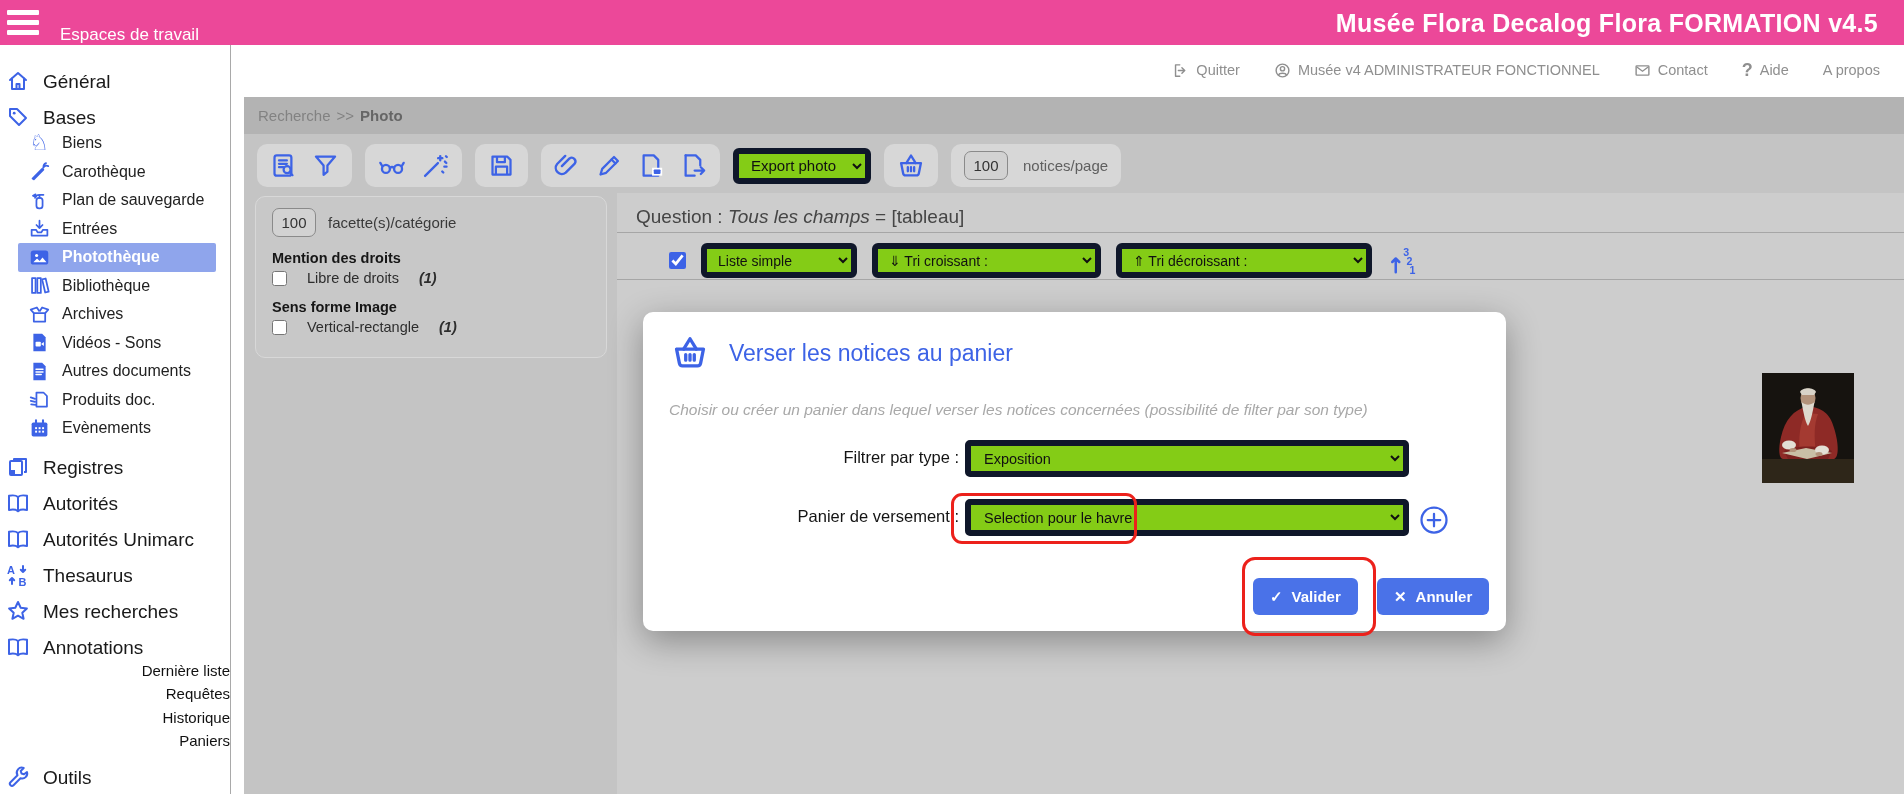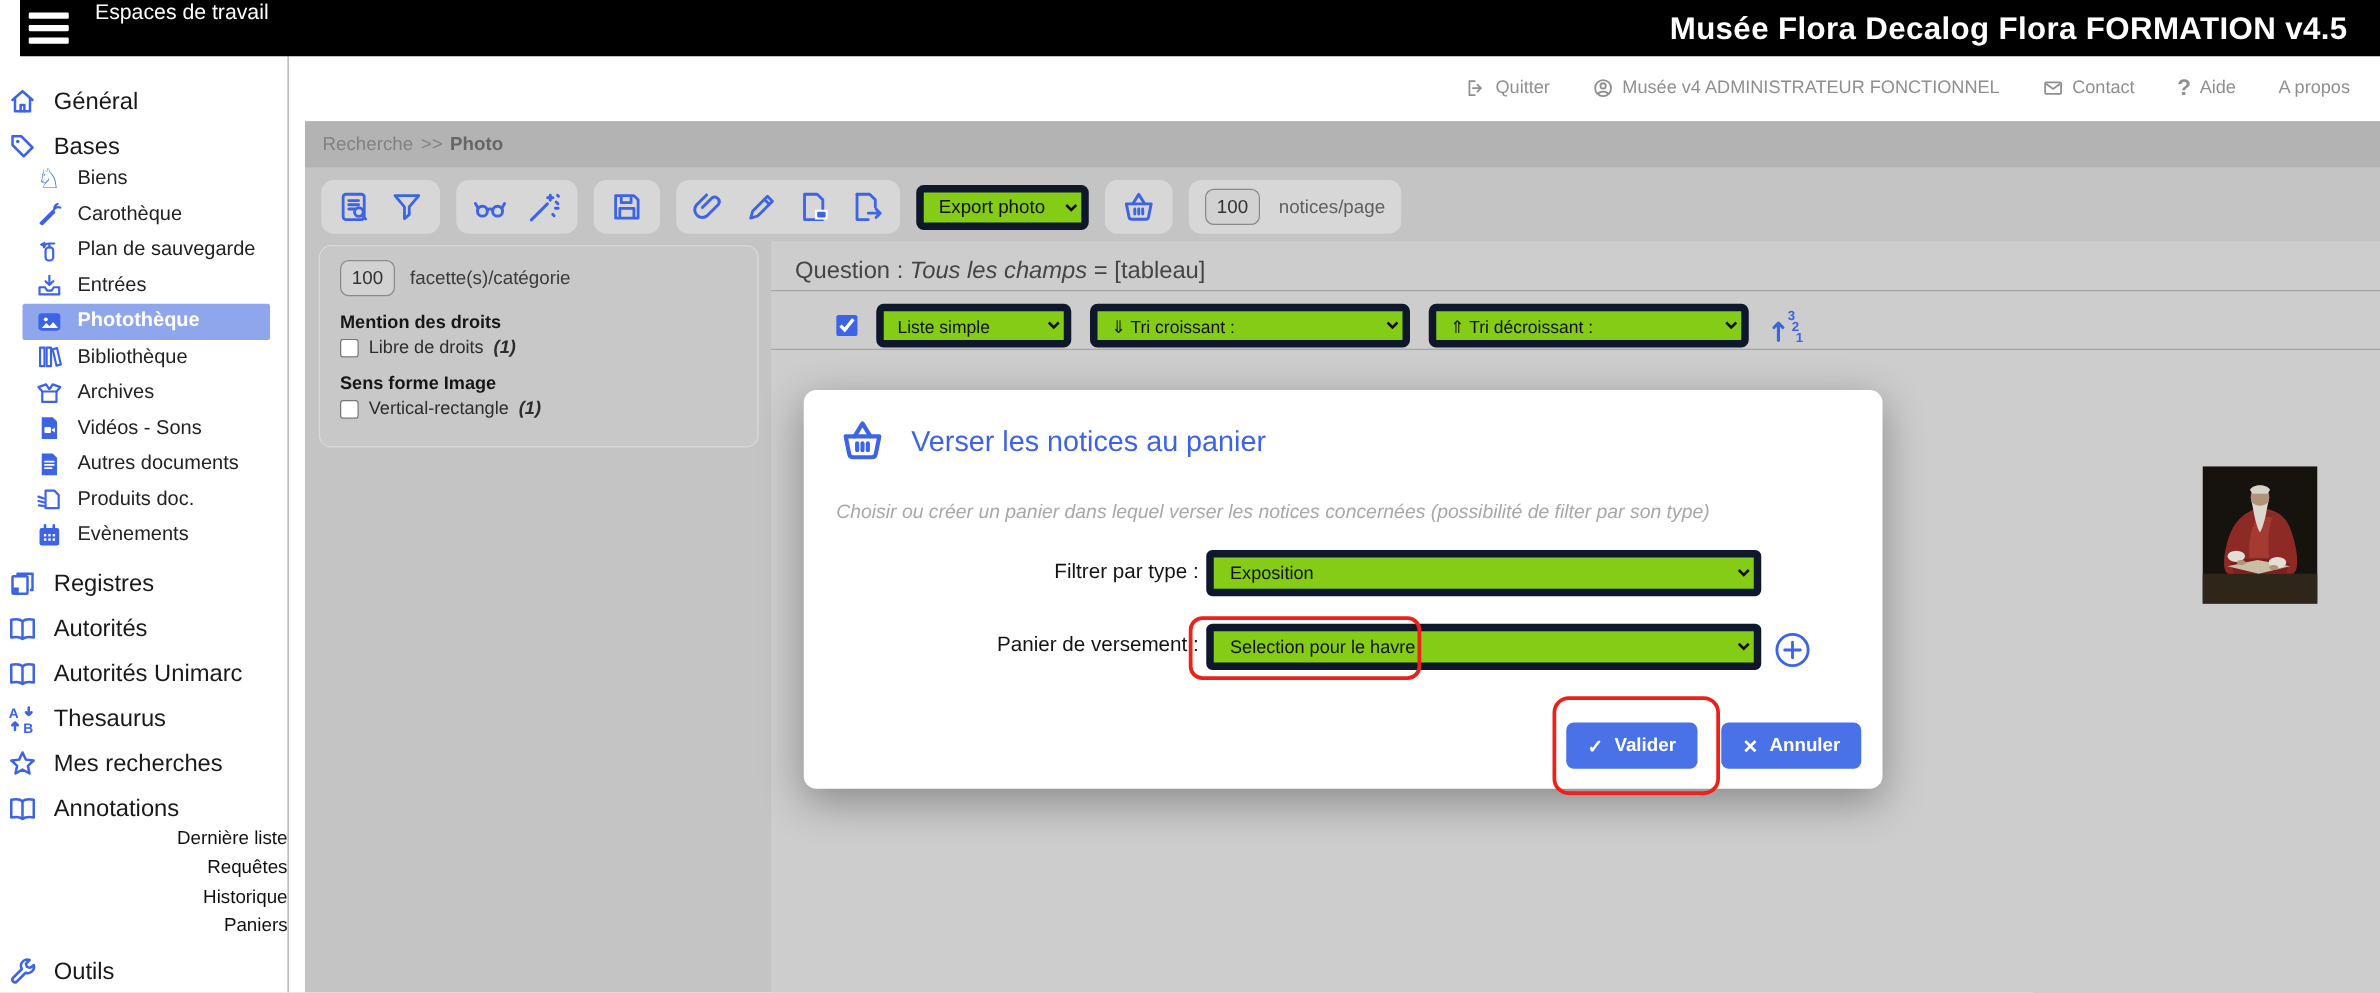--- a/index.html
+++ b/index.html
@@ -3,21 +3,21 @@
 <meta charset="utf-8">
 <style>
   * { box-sizing: border-box; margin: 0; padding: 0; }
   html,body { width:1904px; height:794px; }
   body {
     position: relative; overflow: hidden; background:#fff;
     font-family: "Liberation Sans", sans-serif; color:#1a1a1a;
   }
   svg { display:block; }
   
-  .topbar { position:absolute; left:16px; top:0; right:0; height:45px; background:#000000; display:flex; align-items:flex-start; z-index:10; }
+  .topbar { position:absolute; left:0; top:0; right:0; height:45px; background:#ec4899; display:flex; align-items:flex-end; z-index:10; }
   .burger { width:46px; height:45px; display:flex; flex-direction:column; justify-content:center; gap:5px; padding:0 7px; cursor:pointer; }
   .burger i { display:block; height:5px; background:#fff; border-radius:1px; }
   .ws-label { color:#fff; font-size:17px; margin-left:14px; }
   .app-title { position:absolute; right:26px; top:9px; color:#fff; font-size:25px; font-weight:bold; letter-spacing:.3px; }
   
   .subbar { position:absolute; left:231px; top:45px; right:0; height:50px; background:#fff; display:flex; align-items:center; justify-content:flex-end; gap:34px; padding-right:24px; color:#8f8f8f; font-size:14.5px; }
   .subbar .lnk { display:flex; align-items:center; gap:7px; cursor:pointer; white-space:nowrap;text-align:center; }
   .subbar svg { stroke:#8f8f8f; }
   .qmark { font-size:18px; color:#8f8f8f; font-weight:bold; }
   
@@ -40,21 +40,21 @@
   select { font-family:"Liberation Sans",sans-serif; background:#84cc16; border:6px solid #0f172a; border-radius:6px; color:#111; }
   .export-sel { height:36px; width:138px; font-size:15px; padding-left:8px; }
   .num-input { width:44px; height:29px; border:1.5px solid #8a8a8a; border-radius:7px; background:#d2d2d2; text-align:center; font-size:15px; color:#333; font-family:"Liberation Sans",sans-serif; }
   .pill .cap { font-size:15px; color:#5f5f5f; }
   
   .facet { position:absolute; left:11px; top:99px; width:352px; height:162px; background:#c8c8c8; border:1px solid #d8d8d8; border-radius:10px; padding:11px 16px; }
   .facet-head { display:flex; align-items:center; gap:12px; }
   .facet-head .cap { font-size:15px; color:#3a3a3a; }
   .fgroup { margin-top:13px; }
   .fgroup h4 { font-size:14.5px; color:#161616; }
-  .fopt { display:flex; align-items:center; gap:8px; margin-top:4px; font-size:14.5px; color:#2d2d2d; }
+  .fopt { display:flex; align-items:center; gap:20px; margin-top:4px; font-size:14.5px; color:#2d2d2d; }
   .fopt input { width:15px; height:15px; }
   .fcount { font-weight:bold; font-style:italic; }
   
   .qpanel { position:absolute; left:373px; top:96px; right:0; bottom:0; background:#cdcdcd; }
   .qline { padding:13px 0 0 19px; font-size:19px; color:#454545; }
   .qline .it { font-style:italic; }
   .rule { position:absolute; left:0; right:0; height:0; border-top:1px solid #a6a6a6; }
   .sortrow { position:absolute; left:52px; top:107px; display:flex; align-items:center; gap:15px; }
   .sortrow input[type=checkbox] { width:17px; height:17px; accent-color:#3D63E6; }
   .sel-sm { height:35px; font-size:14px; padding-left:7px; }
@@ -443,21 +443,21 @@
       <span>Question :</span>
       <span class="it">Tous les champs</span>
       <span>= [tableau]</span>
     </div>
     <div class="rule" style="top:39px"></div>
     <div class="sortrow" style="top:50px">
       <input type="checkbox" checked="" style="">
       <select class="sel-sm" style="width:156px">
         <option>Liste simple</option>
       </select>
-      <select class="sel-sm" style="width:256px">
+      <select class="sel-sm" style="width:229px">
         <option>⇓ Tri croissant :</option>
       </select>
       <select class="sel-sm" style="width:256px">
         <option>⇑ Tri décroissant :</option>
       </select>
       <span class="tool">
           <svg width="30" height="30" viewBox="0 0 24 24" fill="none" stroke="#3D63E6" stroke-width="2" stroke-linecap="round" stroke-linejoin="round">
             <path d="M7 21V10m0 0l-2.8 2.8M7 10l2.8 2.8"></path>
             <g fill="#3D63E6" stroke="none" font-family="Liberation Sans, sans-serif" font-weight="bold">
               <text x="13" y="8" font-size="8.5">3</text>

